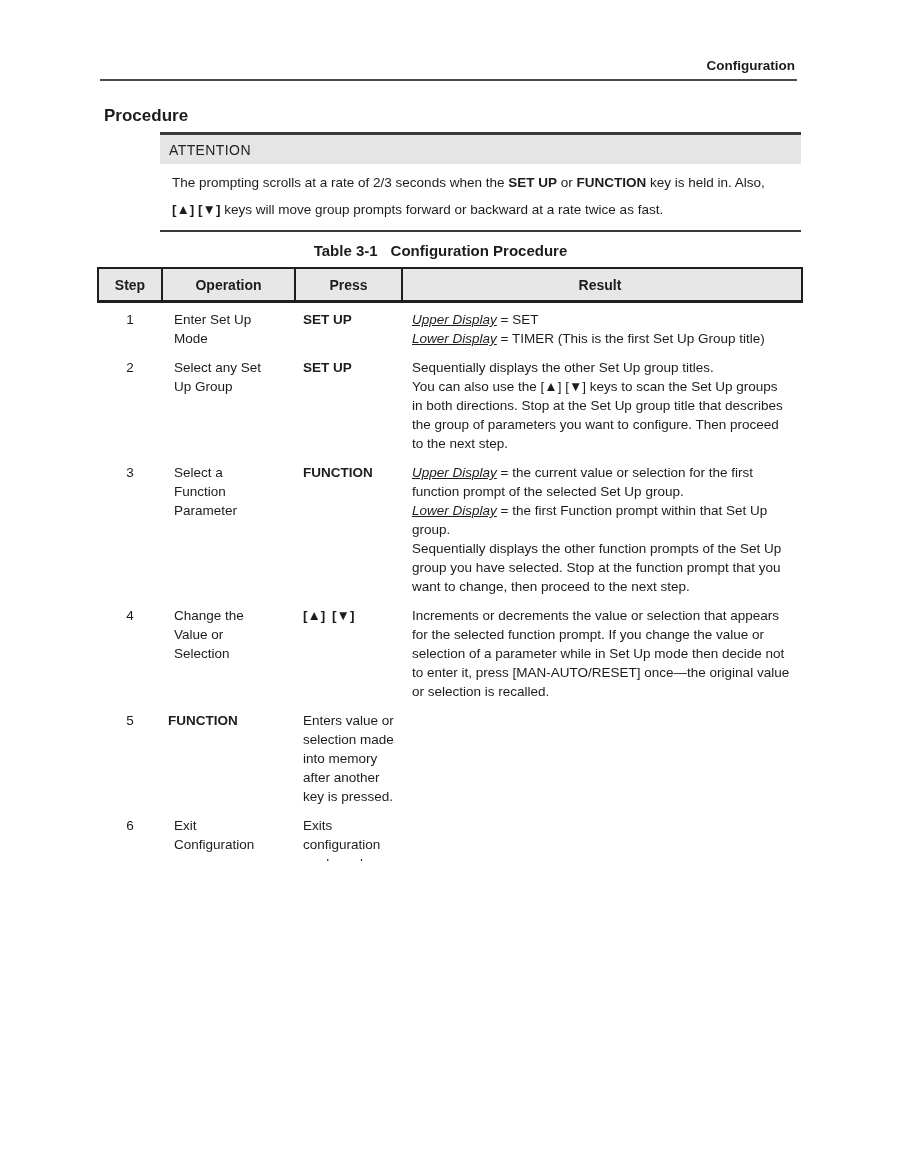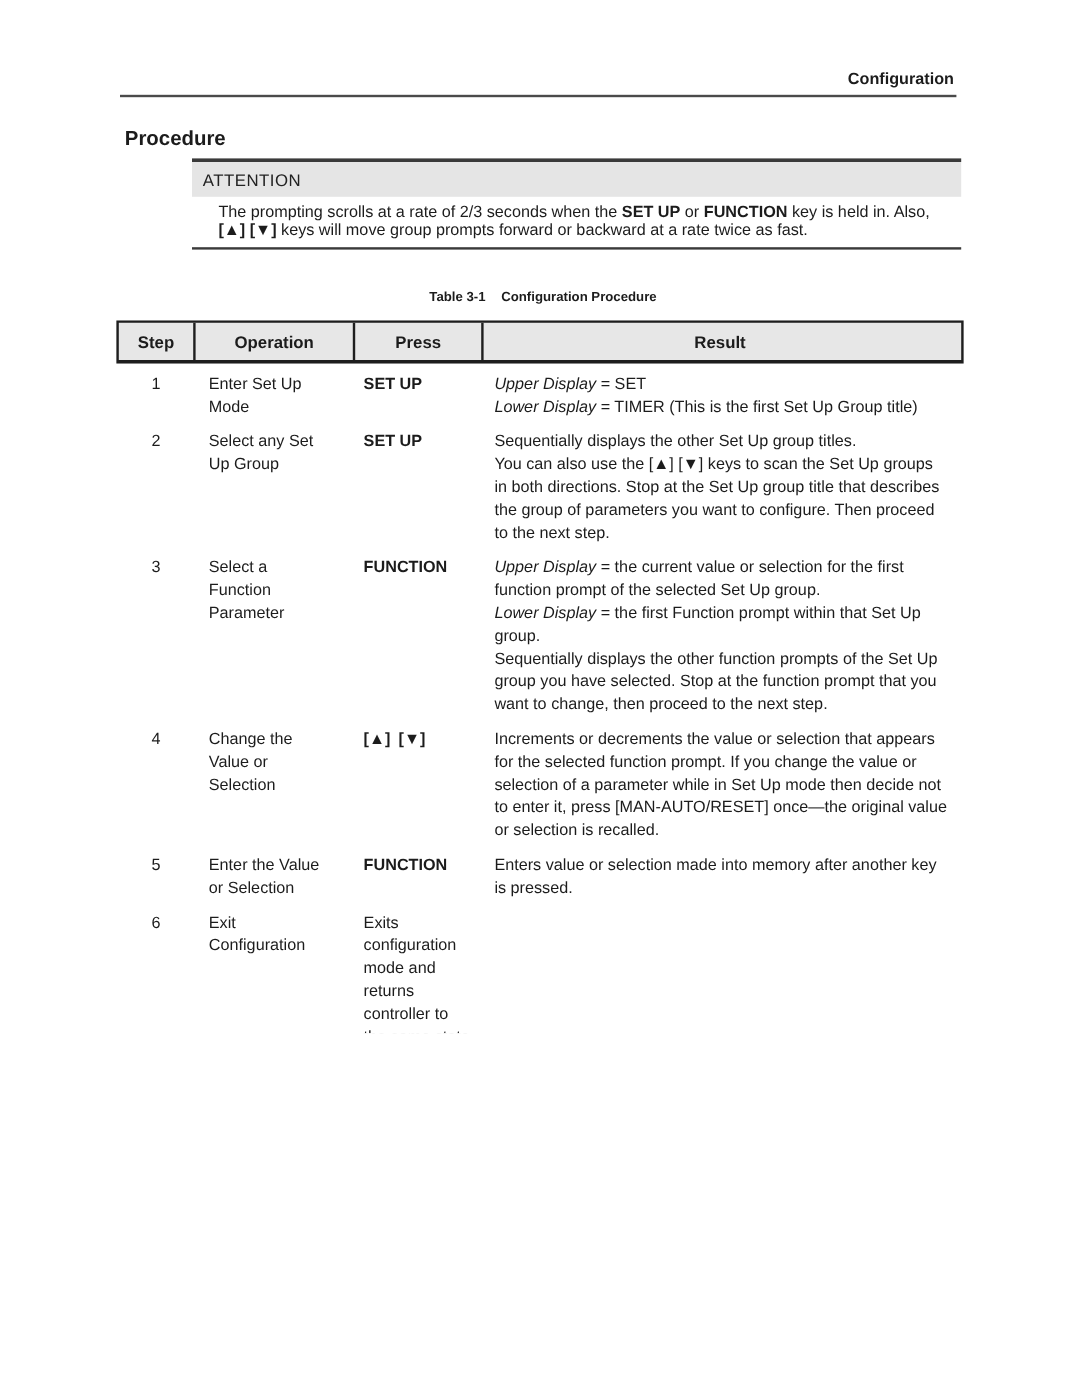--- a/index.html
+++ b/index.html
@@ -17,43 +17,43 @@
   .hdr-label{position:absolute;top:58px;left:100px;width:695px;text-align:right;
     font-weight:bold;font-size:13.5px;}
   .hdr-rule{position:absolute;top:79px;left:100px;width:697px;height:2px;background:#4a4a4a;}
   
   .section-title{position:absolute;top:106px;left:104px;font-size:17px;font-weight:bold;}
   
   .attention{position:absolute;top:132px;left:160px;width:641px;
     border-top:3px solid var(--rule_dark);border-bottom:2px solid var(--rule_dark);box-sizing:border-box;}
   .attn-bar{background:var(--attention_bg);height:29px;display:flex;align-items:center;
     padding-left:9px;font-size:14px;letter-spacing:.4px;color:#222;}
-  .attn-body{margin:5px 9px 7px 22px;font-size:13.5px;line-height:15px;max-width:616px;}
+  .attn-body{margin:5px 9px 7px 12px;font-size:13.5px;line-height:27px;max-width:616px;}
   
-  .tbl-title{position:absolute;top:242px;left:104px;width:697px;text-align:center;
-    font-weight:bold;font-size:11px;}
+  .tbl-title{position:absolute;top:242px;left:92px;width:697px;text-align:center;
+    font-weight:bold;font-size:15px;}
   .tbl-title .gap{display:inline-block;width:13px;}
   
   .cfg-table{position:absolute;top:267px;left:97px;width:706px;}
   .thead{display:grid;grid-template-columns:64px 133px 107px 394px;background:var(--header_bg);
     border:2px solid #1e1e1e;border-bottom-width:3px;height:31px;box-sizing:content-box;}
   .th{display:flex;align-items:center;justify-content:center;font-weight:bold;font-size:14px;
     border-right:2px solid #1e1e1e;}
   .th:last-child{border-right:none;}
   .tbody{padding-top:7px;}
   .trow{display:grid;grid-template-columns:66px 135px 109px 396px;margin-bottom:10px;
     font-size:13.5px;line-height:19px;}
   .c-step{text-align:center;}
   .c-op{padding-left:11px;padding-right:28px;box-sizing:border-box;}
   .c-press{padding-left:5px;font-weight:bold;}
   .c-result{padding-left:5px;padding-right:12px;box-sizing:border-box;}
   .rpara{margin:0;}
   .rpara + .rpara{}
   .rpara.tight{margin-top:0;}
-  .it{font-style:italic;}
+  .it{font-style:italic;text-decoration:underline;}
   .b{font-weight:bold;}
   .tbl-bottom-rule{height:2px;background:#3f3f3f;}
   
   .ftr-rule{position:absolute;top:1085px;left:100px;width:697px;height:2px;background:#333;}
   .ftr-row{position:absolute;top:1092px;left:100px;width:697px;display:grid;
     grid-template-columns:1fr auto 1fr;font-weight:bold;font-size:12.5px;}
   .ftr-left{text-align:right;padding-left:5px;}
   .ftr-center{text-align:center;}
   .ftr-right{text-align:right;padding-right:6px;}
   
@@ -119,21 +119,20 @@
         <div class="trow">
           <div class="c-step">4</div>
           <div class="c-op">Change the Value or Selection</div>
           <div class="c-press">[▲] [▼]</div>
           <div class="c-result">
             <p class="rpara"><span>Increments or decrements the value or selection that appears for the selected function prompt. If you change the value or selection of a parameter while in Set Up mode then decide not to enter it, press [MAN-AUTO/RESET] once—the original value or selection is recalled.</span></p>
           </div>
         </div>
         <div class="trow">
           <div class="c-step">5</div>
-          <div class="c-op">Enter the Value or Selection</div>
           <div class="c-press">FUNCTION</div>
           <div class="c-result">
             <p class="rpara"><span>Enters value or selection made into memory after another key is pressed.</span></p>
           </div>
         </div>
         <div class="trow">
           <div class="c-step">6</div>
           <div class="c-op">Exit Configuration</div>
           <div class="c-result">
             <p class="rpara"><span>Exits configuration mode and returns controller to the same state it was in immediately preceding entry into the Set Up mode. It stores any changes you have made.</span></p>

